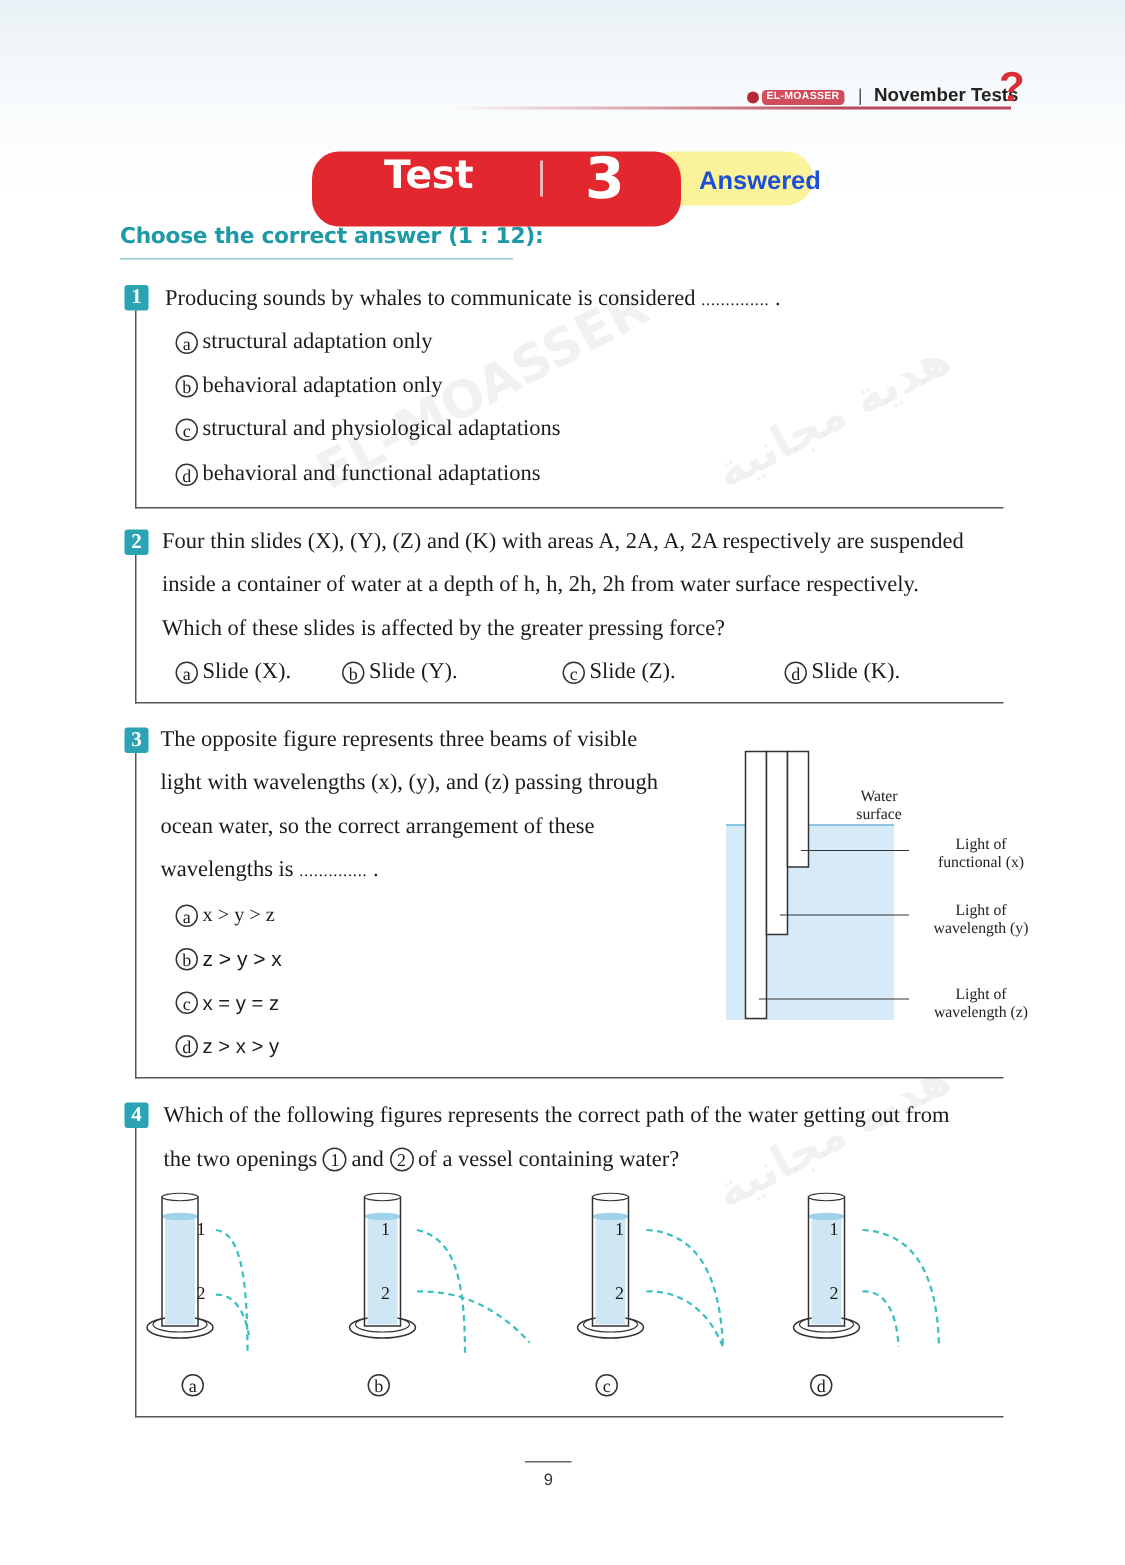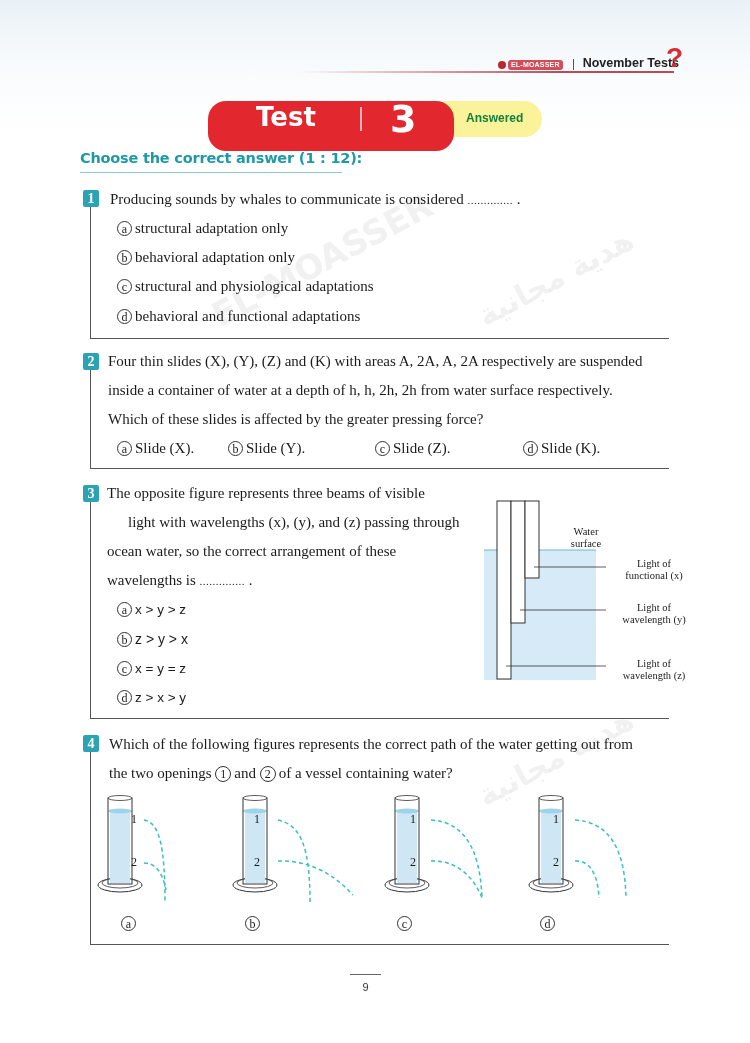--- a/index.html
+++ b/index.html
@@ -13,21 +13,21 @@
   .hdr { left:498px; top:52px; height:18px; display:flex; align-items:flex-end; gap:6px; }
   .logo { display:flex; align-items:center; gap:2px; }
   .logo-dot { width:8px; height:8px; border-radius:50%; background:#b32a35; display:inline-block; }
   .logo-badge { font-family:"Liberation Sans", sans-serif; font-size:7px; font-weight:bold; color:#fff; background:#d24d5a; border-radius:3px; padding:0 3px; line-height:10px; letter-spacing:0.2px; }
   .hdr-sep { width:1px; height:11px; background:#555; margin:0 3px 0 4px; }
   .hdr-title { font-family:"Liberation Sans", sans-serif; font-size:12.5px; font-weight:bold; color:#222; }
   .hdr-q { font-family:"Liberation Sans", sans-serif; font-size:28px; font-weight:bold; color:#d92c34; left:666px; top:42px; }
   .hdr-line { left:300px; top:71px; width:374px; height:2px; background:linear-gradient(90deg, rgba(180,40,60,0) 0%, #b84a5a 70%, #b84a5a 100%); }
   
   .badge-ans { left:430px; top:101px; width:112px; height:36px; background:#fbf39a; border-radius:18px; }
-  .badge-ans span { position:absolute; left:36px; top:10px; font-family:"Liberation Sans", sans-serif; font-weight:bold; font-size:12px; color:#15803d; }
+  .badge-ans span { position:absolute; left:36px; top:10px; font-family:"Liberation Sans", sans-serif; font-weight:bold; font-size:17px; color:#1d4ed8; }
   .badge-red { left:208px; top:101px; width:246px; height:50px; background:#e2282e; border-radius:18px; }
   .badge-test { position:absolute; left:48px; top:1px; font-family:"DejaVu Sans", sans-serif; font-weight:bold; font-size:26px; color:#fff; }
   .badge-div { position:absolute; left:152px; top:6px; width:2px; height:24px; background:#f4b7b9; }
   .badge-num { position:absolute; left:182px; top:-4px; font-family:"DejaVu Sans", sans-serif; font-weight:bold; font-size:38px; color:#fff; }
   
   .sec { left:80px; top:150px; font-family:"DejaVu Sans", sans-serif; font-weight:bold; font-size:14.5px; color:#1d9aa6; letter-spacing:-0.2px; }
   .sec-line { left:80px; top:172px; width:262px; height:1px; background:#8ec9cf; }
   
   .qframe { border-left:1px solid #555; border-bottom:1px solid #555; }
   .qnum { width:16px; height:17px; background:#2ba3b2; color:#fff; font-family:"Liberation Serif", serif; font-weight:bold; font-size:14px; text-align:center; line-height:17px; border-radius:2px; }
@@ -111,29 +111,29 @@
     <span>Slide (Z).</span>
   </div>
 <div class="abs opt" style="left:523px;top:440px;">
     <span class="circ">d</span>
     <span>Slide (K).</span>
   </div>
 
 <div class="abs qframe" style="left:90px;top:494px;width:578px;height:224px;"></div>
 <div class="abs qnum" style="left:83px;top:485px;">3</div>
 <div class="abs qtext" style="left:107px;top:479px;">The opposite figure represents three beams of visible</div>
-<div class="abs qtext" style="left:107px;top:508px;margin-left:21px;">light with wavelengths (x), (y), and (z) passing through</div>
+<div class="abs qtext" style="left:107px;top:508px;">light with wavelengths (x), (y), and (z) passing through</div>
 <div class="abs qtext" style="left:107px;top:537px;">ocean water, so the correct arrangement of these</div>
 <div class="abs qtext" style="left:107px;top:566px;">
   <span>wavelengths is</span>
   <span class="dots">..............</span> .
 </div>
 <div class="abs opt" style="left:117px;top:602px;">
     <span class="circ">a</span>
-    <span style="font-family:Liberation Sans, sans-serif;font-size:13.5px;">x &gt; y &gt; z</span>
+    <span style="font-family:Liberation Serif, serif;font-size:13.5px;">x &gt; y &gt; z</span>
   </div>
 <div class="abs opt" style="left:117px;top:631px;">
     <span class="circ">b</span>
     <span style="font-family:'Liberation Sans',sans-serif;font-size:14px;">z &gt; y &gt; x</span>
   </div>
 <div class="abs opt" style="left:117px;top:661px;">
     <span class="circ">c</span>
     <span style="font-family:'Liberation Sans',sans-serif;font-size:13.5px;">x = y = z</span>
   </div>
 <div class="abs opt" style="left:117px;top:690px;">

